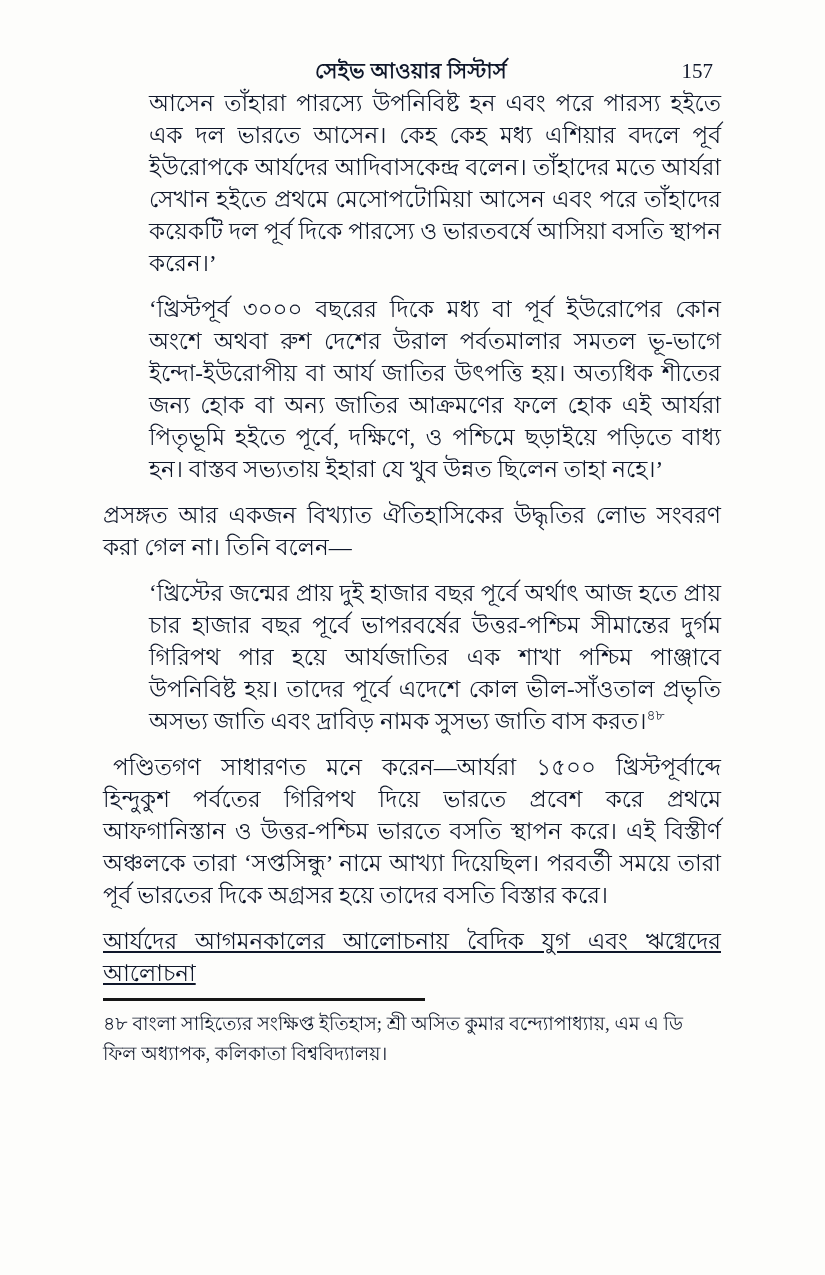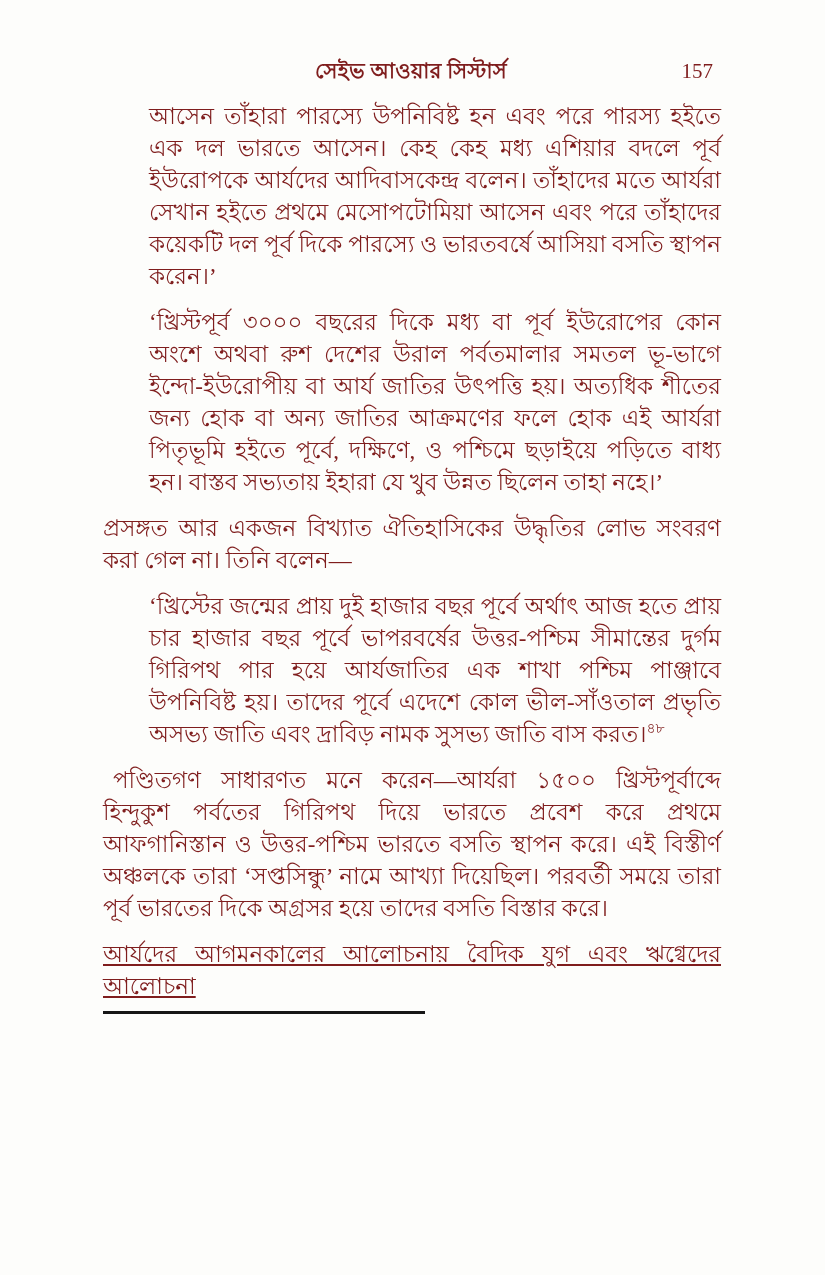--- a/index.html
+++ b/index.html
@@ -6,21 +6,21 @@
     margin: 0;
     padding: 0;
     background: #e8e8e8;
   }
   .page {
     position: relative;
     width: 825px;
     height: 1275px;
     margin: 0 auto;
     background: #fdfdfb;
-    color: #7f1d1d;
+    color: #0f172a;
     font-family: "Liberation Serif", "DejaVu Serif", serif;
     overflow: hidden;
   }
   
   .running-header {
     position: absolute;
     top: 56px;
     left: 103px;
     right: 106px;
     height: 30px;
@@ -35,21 +35,21 @@
   }
   .running-header .folio {
     position: absolute;
     right: 6px;
     top: 0;
     font-weight: normal;
   }
   
   .content {
     position: absolute;
-    top: 101px;
+    top: 88px;
     left: 103px;
     width: 618px;
     font-size: 23px;
     line-height: 32px;
     text-align: justify;
   }
   .content p,
   .content blockquote,
   .content h2 {
     margin: 0 0 14px 0;
@@ -112,16 +112,17 @@
     <blockquote class="quote"><span>‘খ্রিস্টের জন্মের প্রায় দুই হাজার বছর পূর্বে অর্থাৎ আজ হতে প্রায় চার হাজার বছর পূর্বে ভাপরবর্ষের উত্তর-পশ্চিম সীমান্তের দুর্গম গিরিপথ পার হয়ে আর্যজাতির এক শাখা পশ্চিম পাঞ্জাবে উপনিবিষ্ট হয়। তাদের পূর্বে এদেশে কোল ভীল-সাঁওতাল প্রভৃতি অসভ্য জাতি এবং দ্রাবিড় নামক সুসভ্য জাতি বাস করত।</span><sup class="fn-ref">৪৮</sup></blockquote>
 
 
     <p class="first-indent">পণ্ডিতগণ সাধারণত মনে করেন—আর্যরা ১৫০০ খ্রিস্টপূর্বাব্দে হিন্দুকুশ পর্বতের গিরিপথ দিয়ে ভারতে প্রবেশ করে প্রথমে আফগানিস্তান ও উত্তর-পশ্চিম ভারতে বসতি স্থাপন করে। এই বিস্তীর্ণ অঞ্চলকে তারা ‘সপ্তসিন্ধু’ নামে আখ্যা দিয়েছিল। পরবর্তী সময়ে তারা পূর্ব ভারতের দিকে অগ্রসর হয়ে তাদের বসতি বিস্তার করে।</p>
 
 
     <p class="last-line">আর্যদের আগমনকালের আলোচনায় বৈদিক যুগ এবং ঋগ্বেদের আলোচনা</p>
 
     <div class="footnote-rule"></div>
 
+    <p class="footnote"><span>৪৮ </span><span>বাংলা সাহিত্যের সংক্ষিপ্ত ইতিহাস; শ্রী অসিত কুমার বন্দ্যোপাধ্যায়, এম এ ডি ফিল অধ্যাপক, কলিকাতা বিশ্ববিদ্যালয়।</span></p>
 
   </div>
 
 </div>
 
 </body></html>

